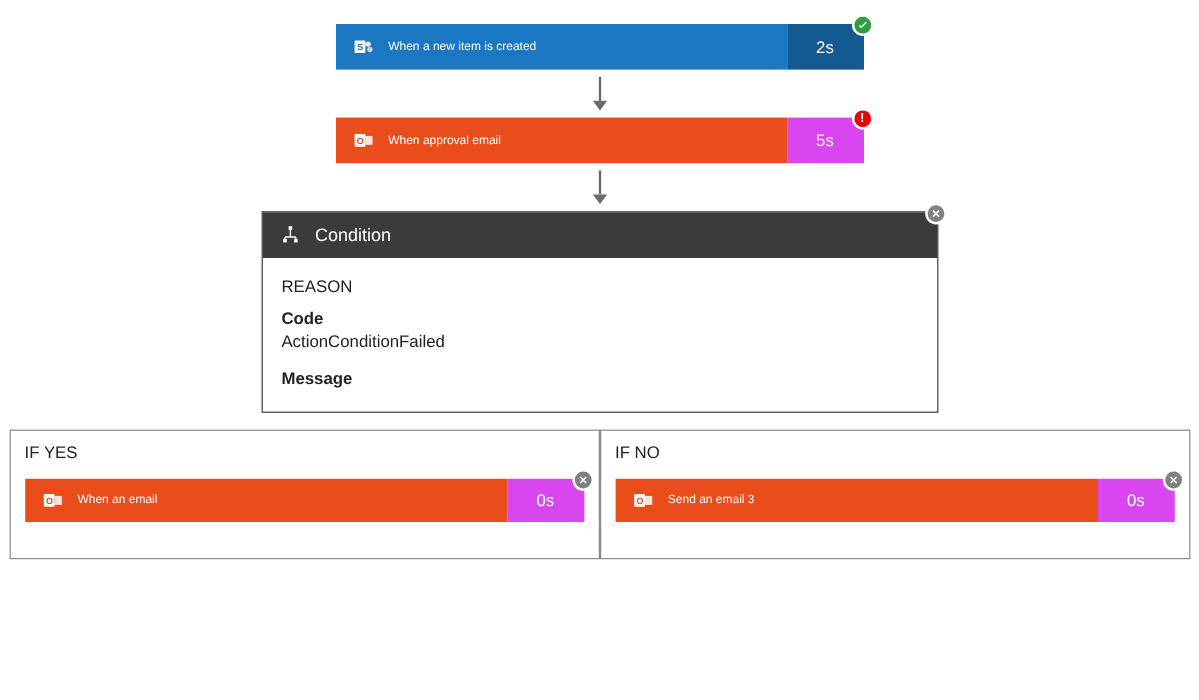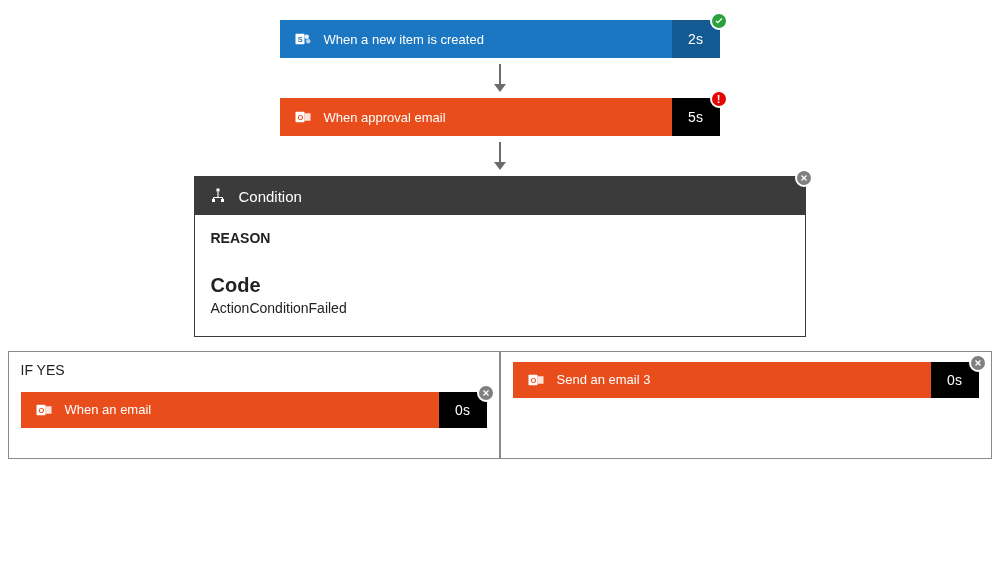--- a/index.html
+++ b/index.html
@@ -29,27 +29,27 @@
     display: flex;
     align-items: center;
     flex: 1;
     padding: 0 12px;
     gap: 10px;
   }
   .step-duration {
     display: flex;
     align-items: center;
     justify-content: center;
-    width: 48px;
+    width: 64px;
     font-size: 14px;
   }
   .step-blue .step-main { background: #1c77c3; }
   .step-blue .step-duration { background: #145a92; }
   .step-orange .step-main { background: #e84d1b; }
-  .step-orange .step-duration { background: #000000; }
+  .step-orange .step-duration { background: #d946ef; }
   .icon-box {
     width: 22px;
     height: 22px;
     display: flex;
     align-items: center;
     justify-content: center;
   }
   .icon-box svg { width: 18px; height: 18px; }
   .status-badge {
     position: absolute;
@@ -80,51 +80,51 @@
     height: 20px;
     background: #6b6b6b;
   }
   .arrow-head {
     width: 0; height: 0;
     border-left: 6px solid transparent;
     border-right: 6px solid transparent;
     border-top: 8px solid #6b6b6b;
   }
   .condition-card {
-    width: 612px;
+    width: 564px;
     border: 1px solid #3b3b3b;
     position: relative;
     background: #fff;
   }
   .condition-header {
     background: #3b3b3b;
     color: #fff;
     display: flex;
     align-items: center;
     padding: 8px 12px;
     gap: 10px;
     font-size: 15px;
   }
   .condition-body {
     padding: 14px 16px 18px 16px;
     color: #222;
     font-size: 14px;
     line-height: 1.35;
   }
   .reason-label {
-    font-weight: bold;
-    margin-bottom: 24px;
+    font-weight: normal;
+    margin-bottom: 8px;
     font-size: 14px;
   }
   .code-label {
     font-weight: bold;
-    font-size: 20px;
+    font-size: 14px;
   }
   .code-value {
-    margin-bottom: 0;
+    margin-bottom: 12px;
   }
   .msg-label {
     font-weight: bold;
   }
   .msg-value { }
   .branches {
     display: flex;
     gap: 0;
     width: 984px;
     margin: 14px auto 0 auto;
@@ -137,21 +137,21 @@
   }
   .branch-label {
     font-size: 14px;
     color: #222;
     margin-bottom: 14px;
   }
   .branch .step-card {
     width: 100%;
     height: 36px;
   }
-  .step-label { font-size: 13px; }
+  .step-label { font-size: 10px; }
 </style>
 </head>
 <body>
 
 <div class="flow-container">
 
   <div class="step-card step-blue">
     <div class="step-main">
       <span class="icon-box">
         <svg viewBox="0 0 24 24">
@@ -205,20 +205,21 @@
             <rect x="4" y="16" width="4" height="4" fill="#fff"></rect>
             <rect x="16" y="16" width="4" height="4" fill="#fff"></rect>
           </svg>
       </span>
       <span>Condition</span>
     </div>
     <div class="condition-body">
       <div class="reason-label">REASON</div>
       <div class="code-label">Code</div>
       <div class="code-value">ActionConditionFailed</div>
+      <div class="msg-label">Message</div>
     </div>
     <div class="status-badge status-skipped">
       <svg viewBox="0 0 24 24" width="10" height="10">
           <path d="M6 6l12 12M18 6L6 18" stroke="#fff" stroke-width="3"></path>
         </svg>
     </div>
   </div>
 
   <div class="branches">
 
@@ -238,20 +239,21 @@
         <div class="step-duration">0s</div>
         <div class="status-badge status-skipped">
           <svg viewBox="0 0 24 24" width="10" height="10">
               <path d="M6 6l12 12M18 6L6 18" stroke="#fff" stroke-width="3"></path>
             </svg>
         </div>
       </div>
     </div>
 
     <div class="branch">
+      <div class="branch-label">IF NO</div>
       <div class="step-card step-orange">
         <div class="step-main">
           <span class="icon-box">
             <svg viewBox="0 0 24 24">
                 <rect x="2" y="5" width="12" height="14" rx="1" fill="#fff"></rect>
                 <text x="4.5" y="16" font-size="10" font-weight="bold" fill="#e84d1b">O</text>
                 <rect x="14" y="7" width="8" height="10" fill="#fff" opacity="0.85"></rect>
               </svg>
           </span>
           <span class="step-label">Send an email 3</span>

